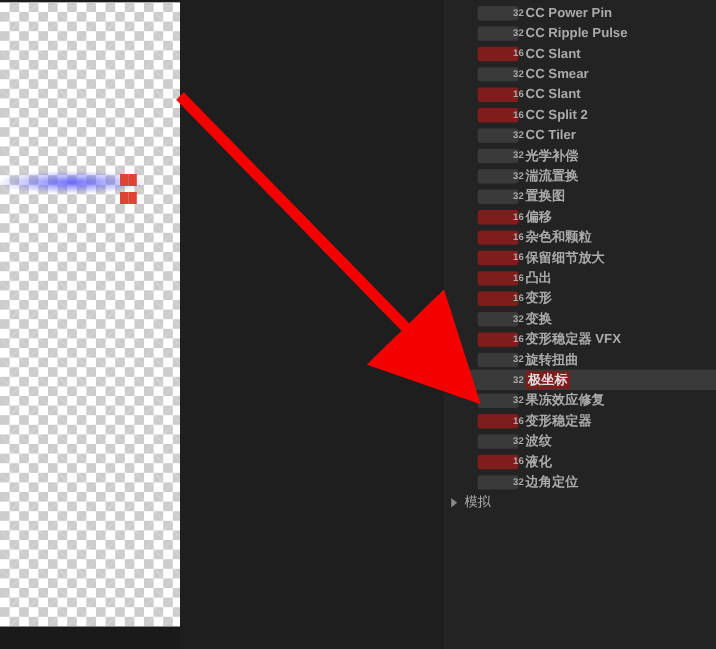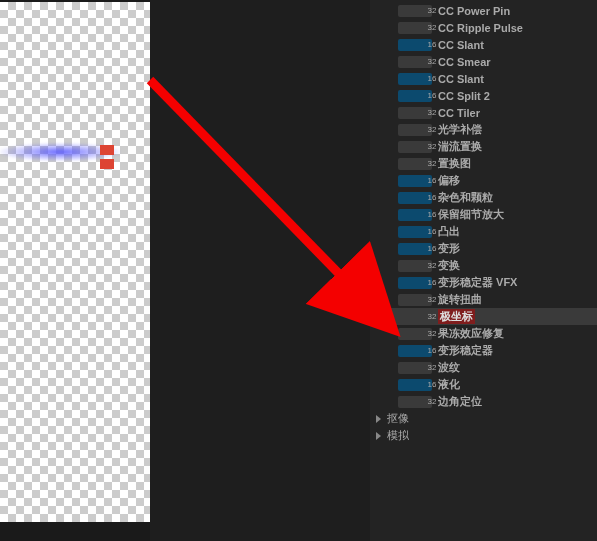--- a/index.html
+++ b/index.html
@@ -78,29 +78,29 @@
       color: #ddd;
       padding: 0 2px;
     }
     .badge {
       display: inline-flex;
       align-items: center;
       justify-content: center;
       width: 16px;
       height: 12px;
       font-size: 8px;
-      font-weight: normal;
+      font-weight: bold;
       border-radius: 2px;
       margin-right: 6px;
       color: #999;
       background: #444;
       padding-left: 34px;
     }
     .badge-32 { background: #3a3a3a; color: #aaa; }
-    .badge-16 { background: #0c4a6e; color: #aaa; }
+    .badge-16 { background: #7f1d1d; color: #aaa; }
     .label {
       color: #aaa;
       white-space: nowrap;
       font-weight: bold;
     }
     .category {
       display: flex;
       align-items: center;
       height: 17px;
       padding-left: 6px;
@@ -230,24 +230,20 @@
         <span class="label">液化</span>
       </div>
       <div class="effect-item">
         <span class="badge badge-32">32</span>
         <span class="label">边角定位</span>
       </div>
     </div>
   <div id="categories-list">
       <div class="category">
         <span class="tri"></span>
-        <span class="cat-label">抠像</span>
-      </div>
-      <div class="category">
-        <span class="tri"></span>
         <span class="cat-label">模拟</span>
       </div>
     </div>
 </div>
 
 <svg class="arrow" width="300" height="300">
   <defs>
     <marker id="ahead" markerWidth="10" markerHeight="10" refX="8" refY="5" orient="auto">
       <polygon points="0,0 10,5 0,10" fill="#f40000"></polygon>
     </marker>

